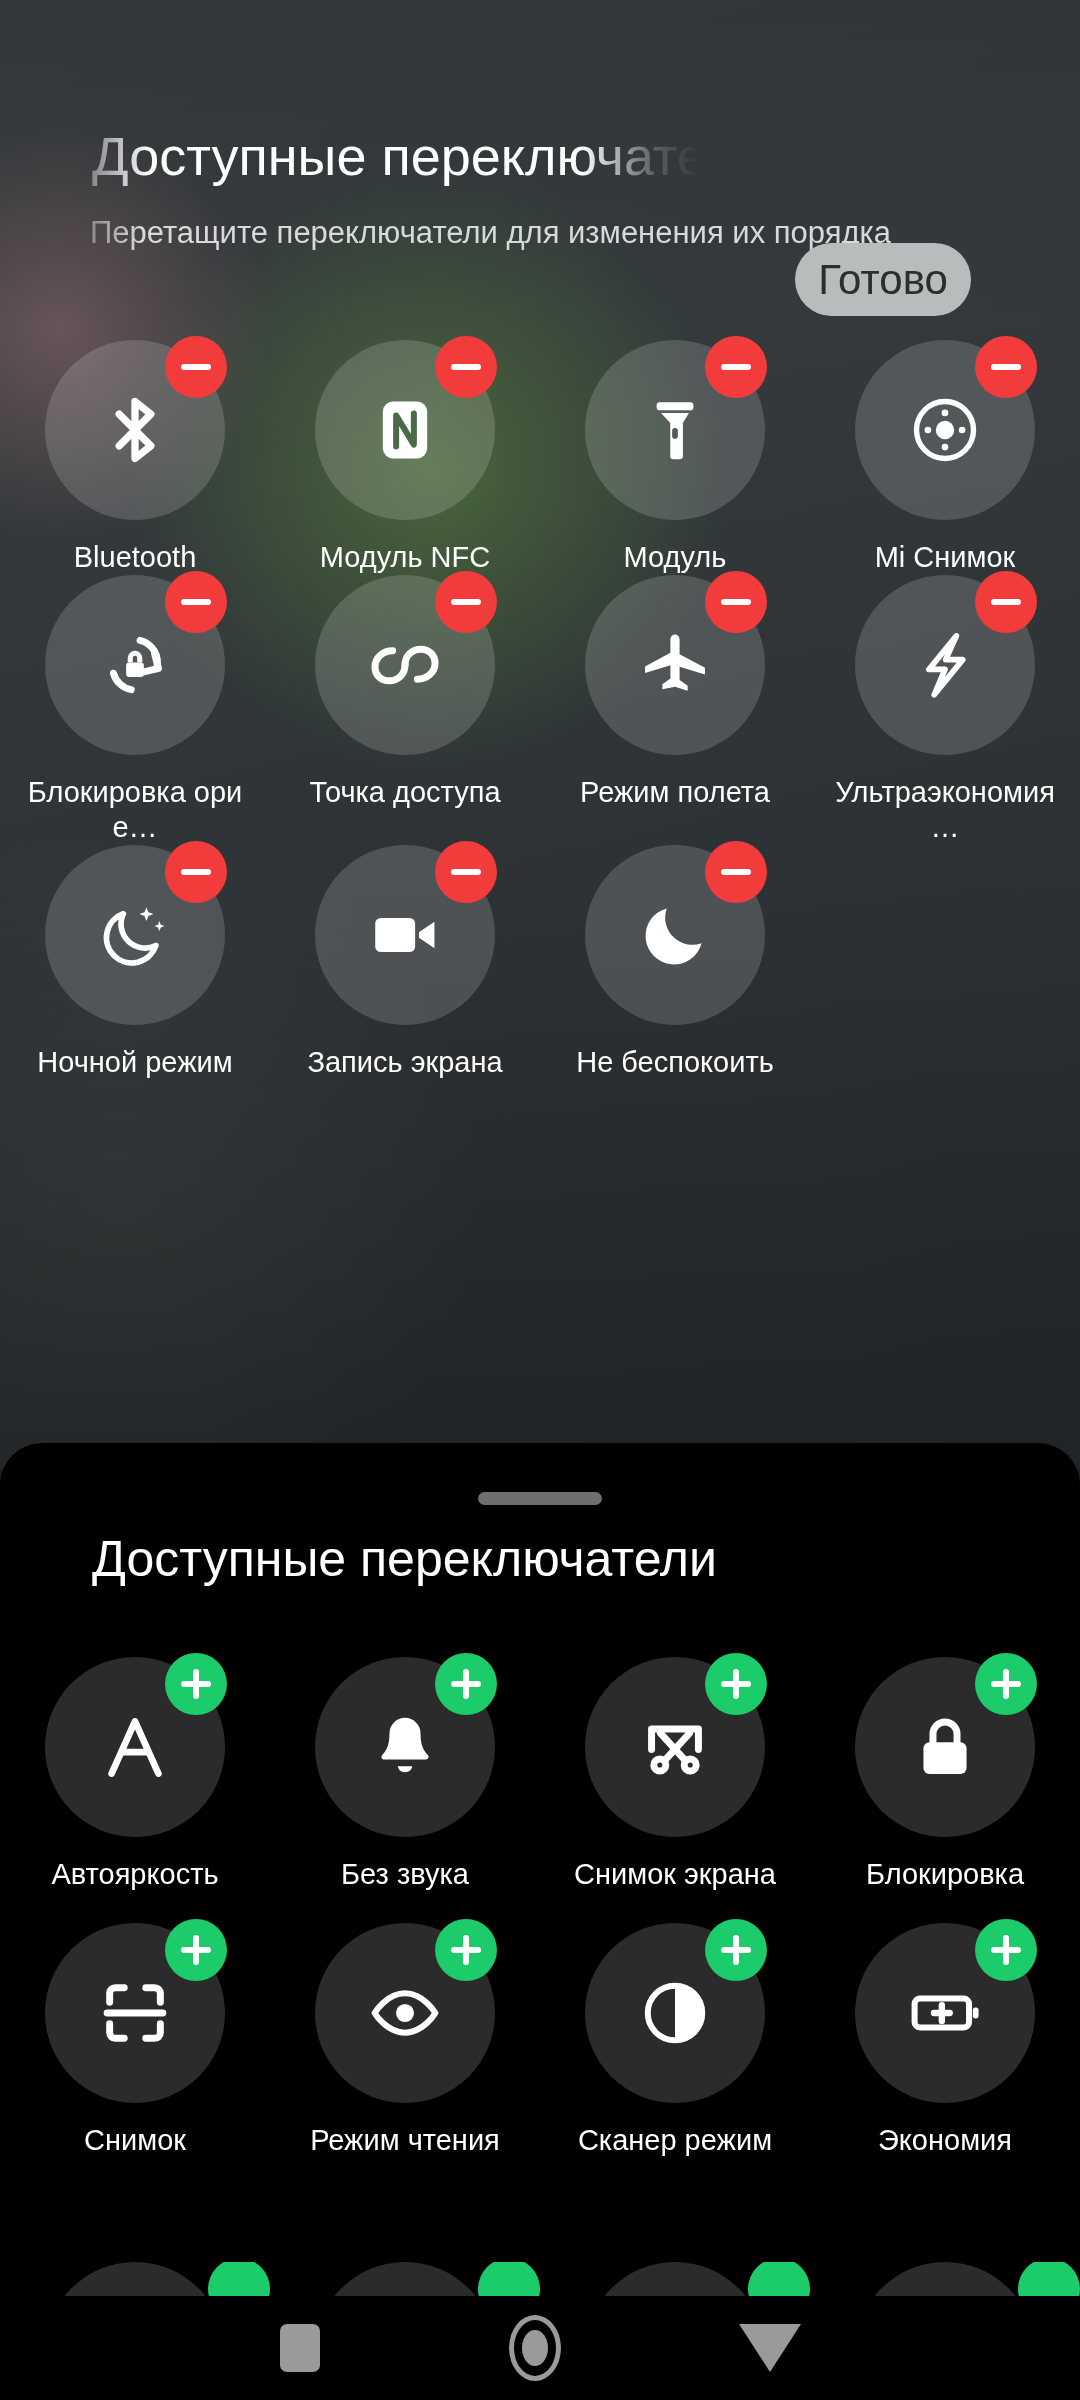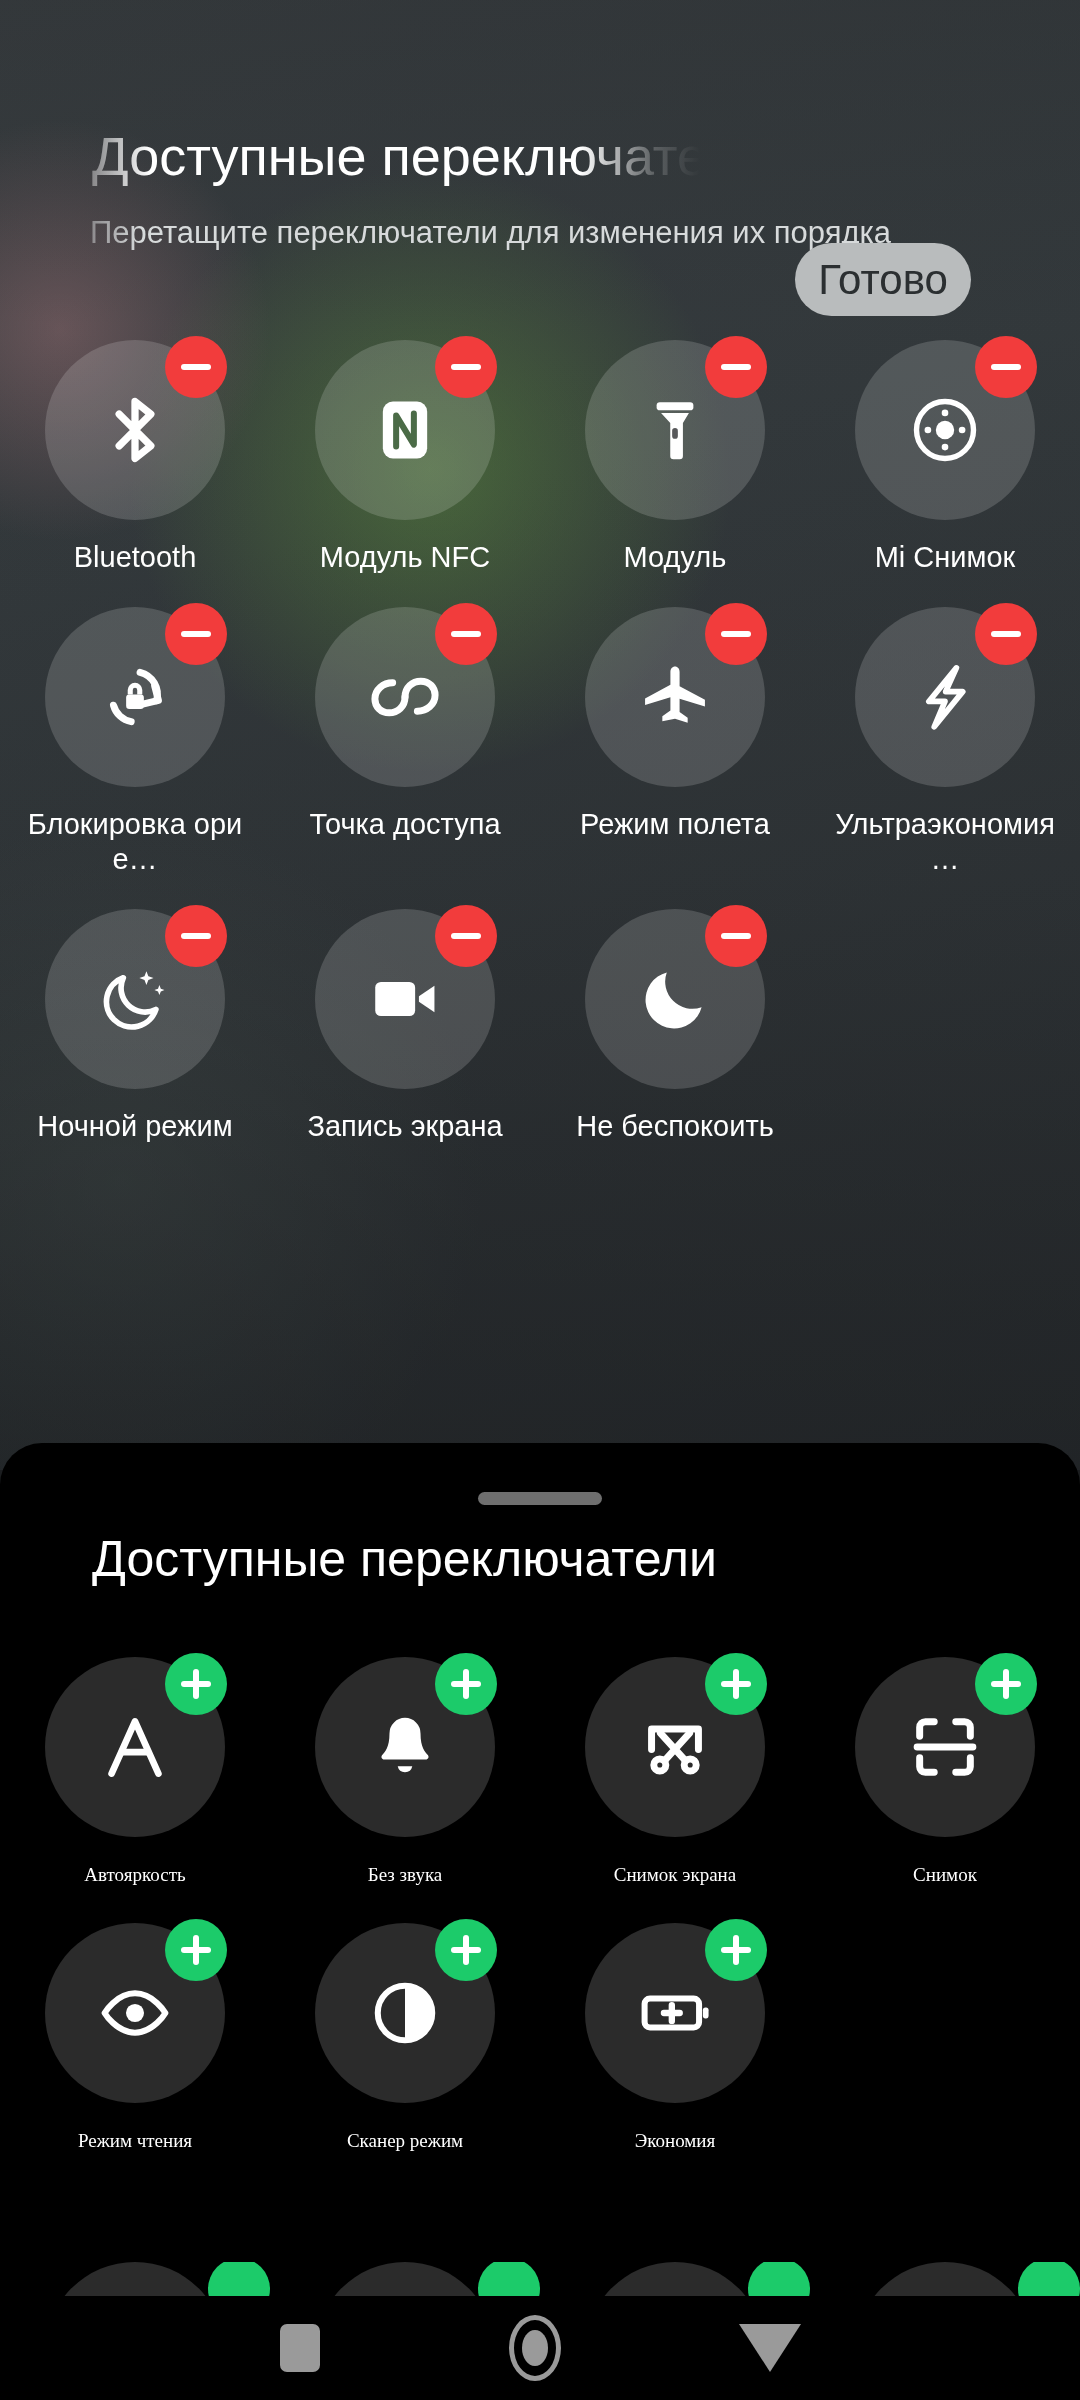--- a/index.html
+++ b/index.html
@@ -48,21 +48,20 @@
     border-radius:37px; background:#b9bcbd; border:none;
     color:#2b2f31; font-size:42px; font-family:inherit;
     display:flex; align-items:center; justify-content:center;
     cursor:pointer;
   }
 
   
   #active-grid{
     position:absolute; left:0; top:340px; width:1080px;
     display:grid; grid-template-columns:repeat(4,270px);
-    row-gap:32px;
   }
   .tile{
     position:relative; width:270px;
     display:flex; flex-direction:column; align-items:center;
   }
   .tile-circle{
     position:relative; width:180px; height:180px; border-radius:90px;
     display:flex; align-items:center; justify-content:center;
   }
   .active .tile-circle{ background:rgba(255,255,255,0.16); }
@@ -84,21 +83,21 @@
   }
   .badge-plus .badge-glyph::after{
     content:""; position:absolute; left:12px; top:-12px;
     width:6px; height:30px; background:#ffffff; border-radius:3px;
   }
   .tile-label{
     margin-top:20px; width:230px; text-align:center;
     font-size:29px; line-height:35px; color:#ffffff;
     word-break:break-all;
   }
-  .avail .tile-label{ font-size:19px;font-family:Liberation Serif, serif; }
+  .avail .tile-label{ font-size:29px; }
   .ico{ width:76px; height:76px; display:block; }
 
   
   #bottom-sheet{
     position:absolute; left:0; top:1443px; width:1080px; height:872px;
     background:#000000; border-radius:42px 42px 0 0; overflow:hidden;
   }
   #sheet-handle{
     position:absolute; left:50%; transform:translateX(-50%); top:49px;
     width:124px; height:13px; border-radius:7px; background:#6f6f6f;
@@ -371,20 +370,34 @@
         <div class="tile-badge badge-plus">
           <span class="badge-glyph"></span>
         </div>
       </div>
       <div class="tile-label">Снимок экрана</div>
     </div>
     <div class="tile avail">
       <div class="tile-circle">
         <span>
           <svg class="ico" viewBox="0 0 24 24">
+            <rect x="5.2" y="10.5" width="13.6" height="10" rx="1.9" fill="#fff"></rect>
+            <path d="M8.2 10.5V7.9a3.8 3.8 0 0 1 7.6 0v2.6" stroke="#fff" fill="none" stroke-width="2.2" stroke-linecap="round"></path>
+          </svg>
+        </span>
+        <div class="tile-badge badge-plus">
+          <span class="badge-glyph"></span>
+        </div>
+      </div>
+      <div class="tile-label">Блокировка</div>
+    </div>
+    <div class="tile avail">
+      <div class="tile-circle">
+        <span>
+          <svg class="ico" viewBox="0 0 24 24">
             <path d="M4 8.6V5.8a1.8 1.8 0 0 1 1.8-1.8h2.8M20 8.6V5.8A1.8 1.8 0 0 0 18.2 4h-2.8M4 15.4v2.8A1.8 1.8 0 0 0 5.8 20h2.8M20 15.4v2.8a1.8 1.8 0 0 1-1.8 1.8h-2.8" stroke="#fff" fill="none" stroke-width="2.2" stroke-linecap="round" stroke-linejoin="round"></path>
             <path d="M3.2 12h17.6" stroke="#fff" fill="none" stroke-width="2.2" stroke-linecap="round"></path>
           </svg>
         </span>
         <div class="tile-badge badge-plus">
           <span class="badge-glyph"></span>
         </div>
       </div>
       <div class="tile-label">Снимок</div>
     </div>

